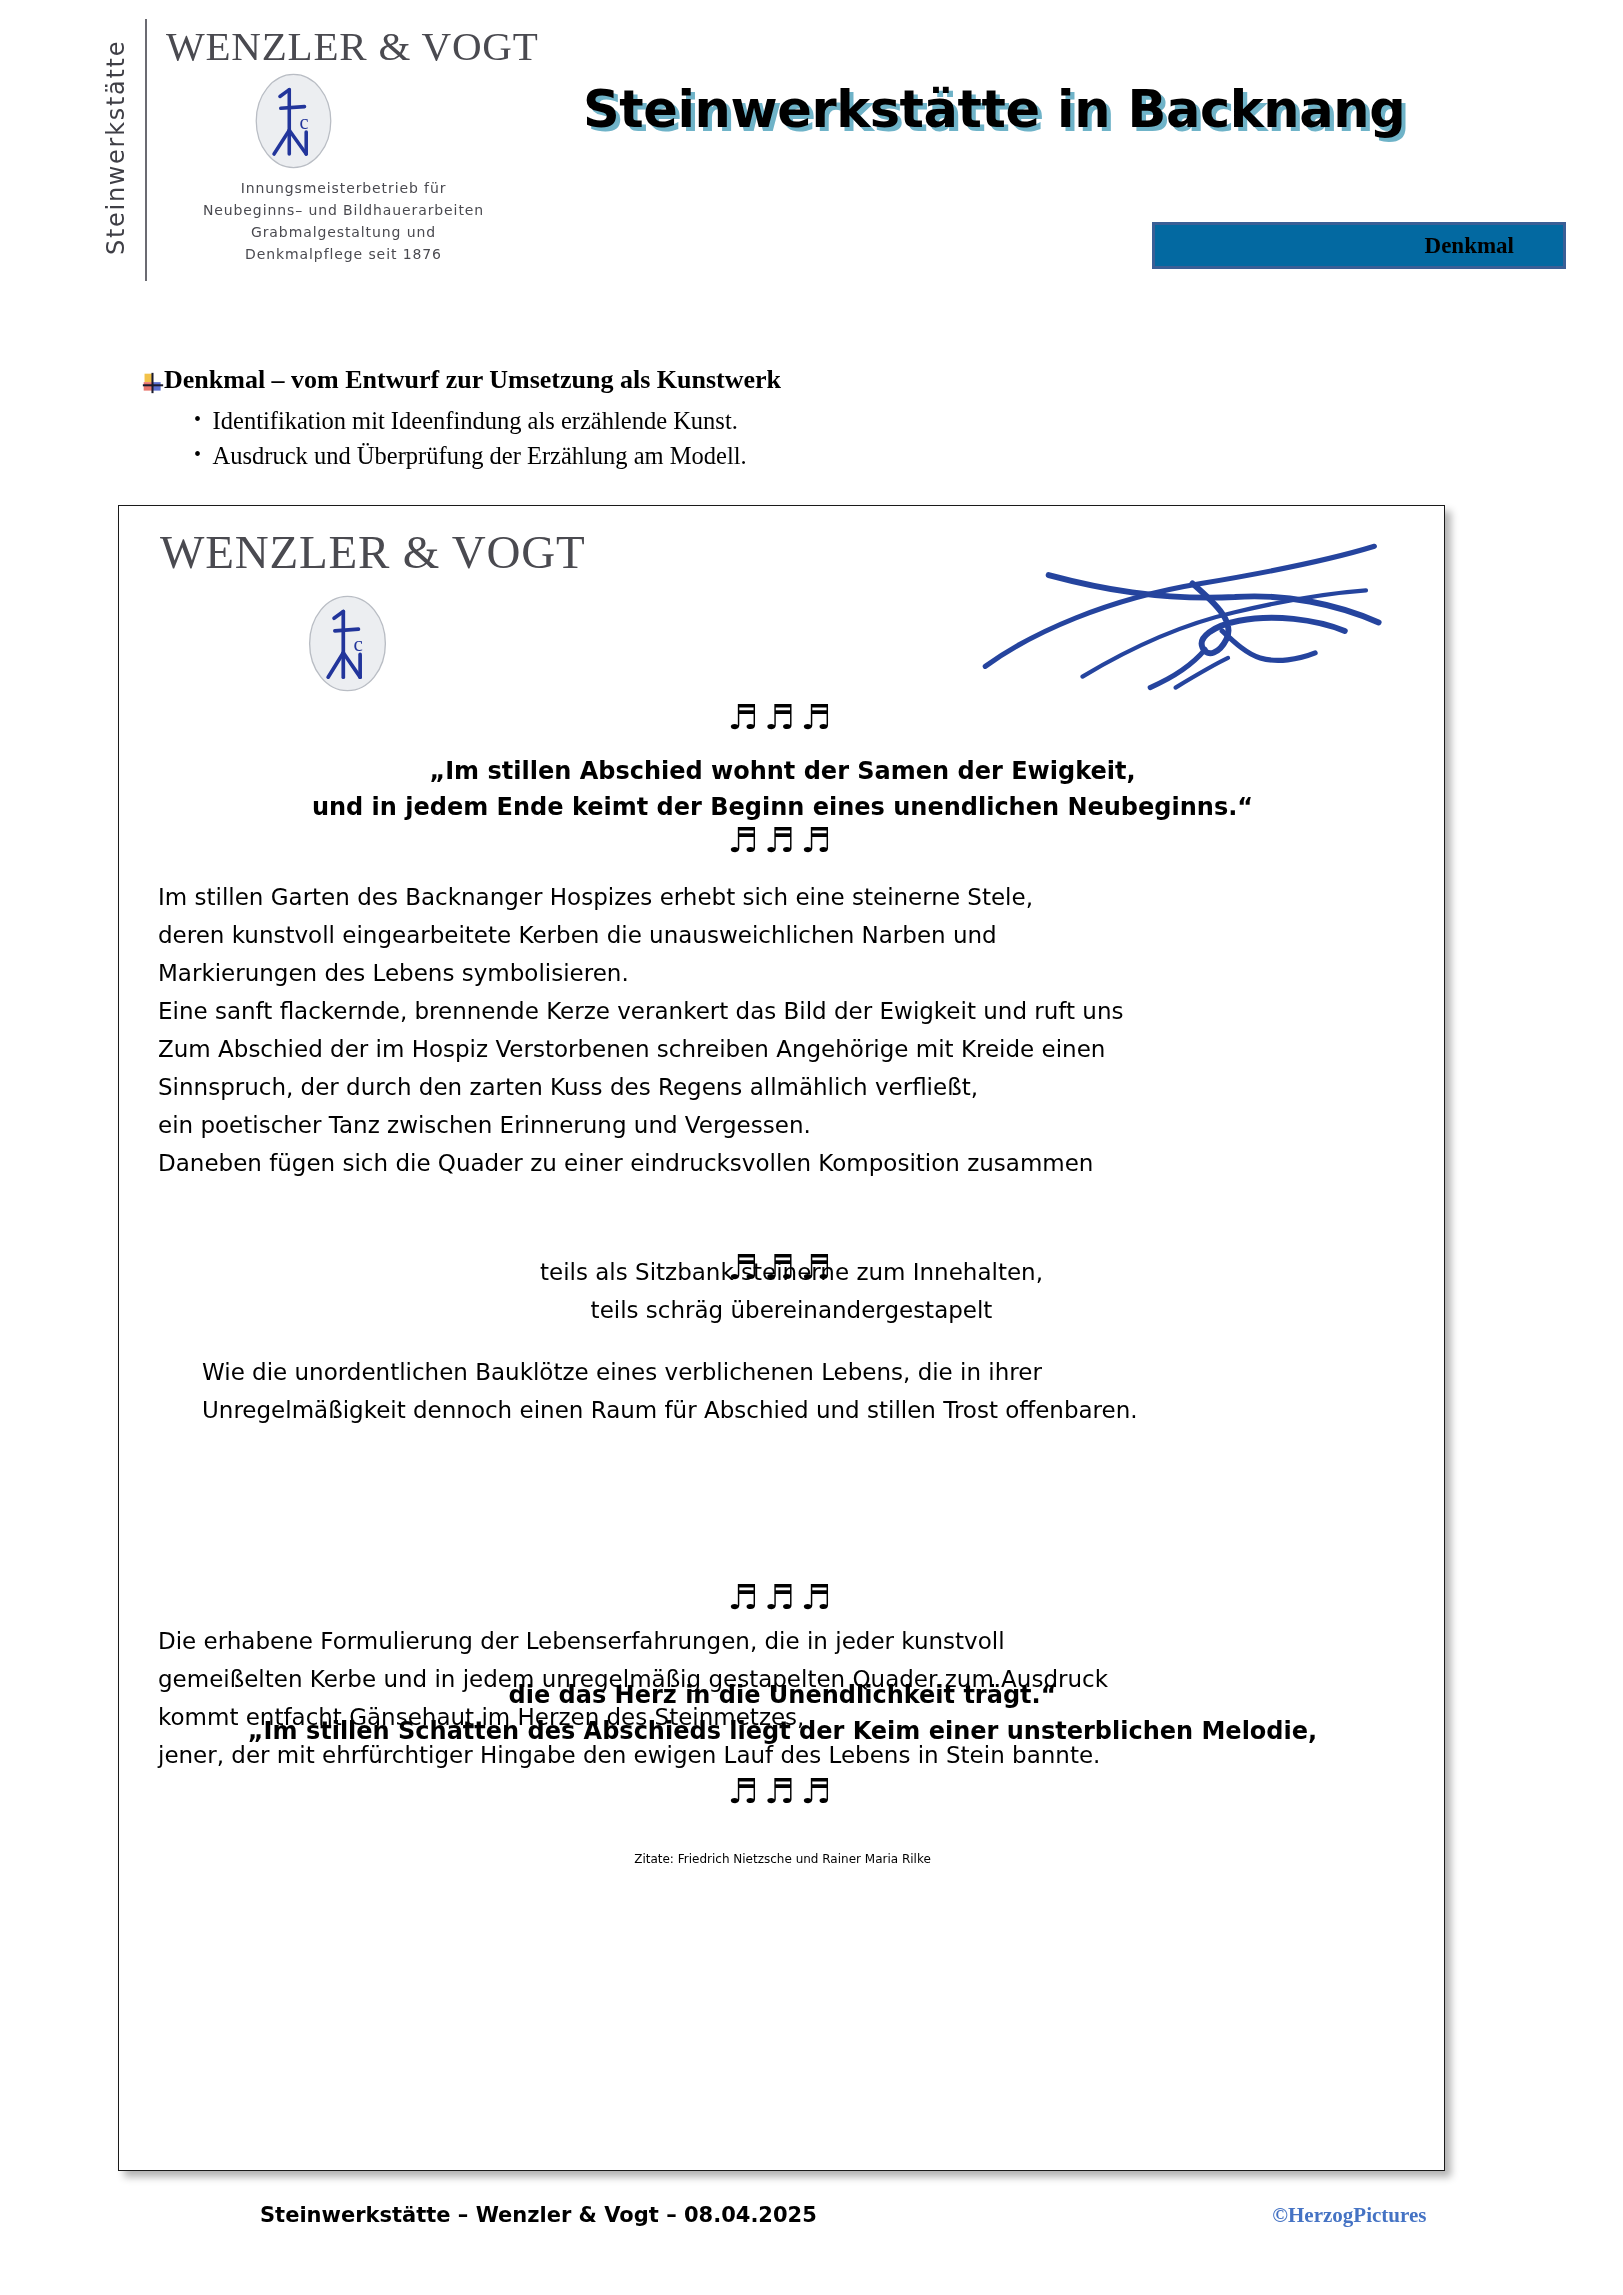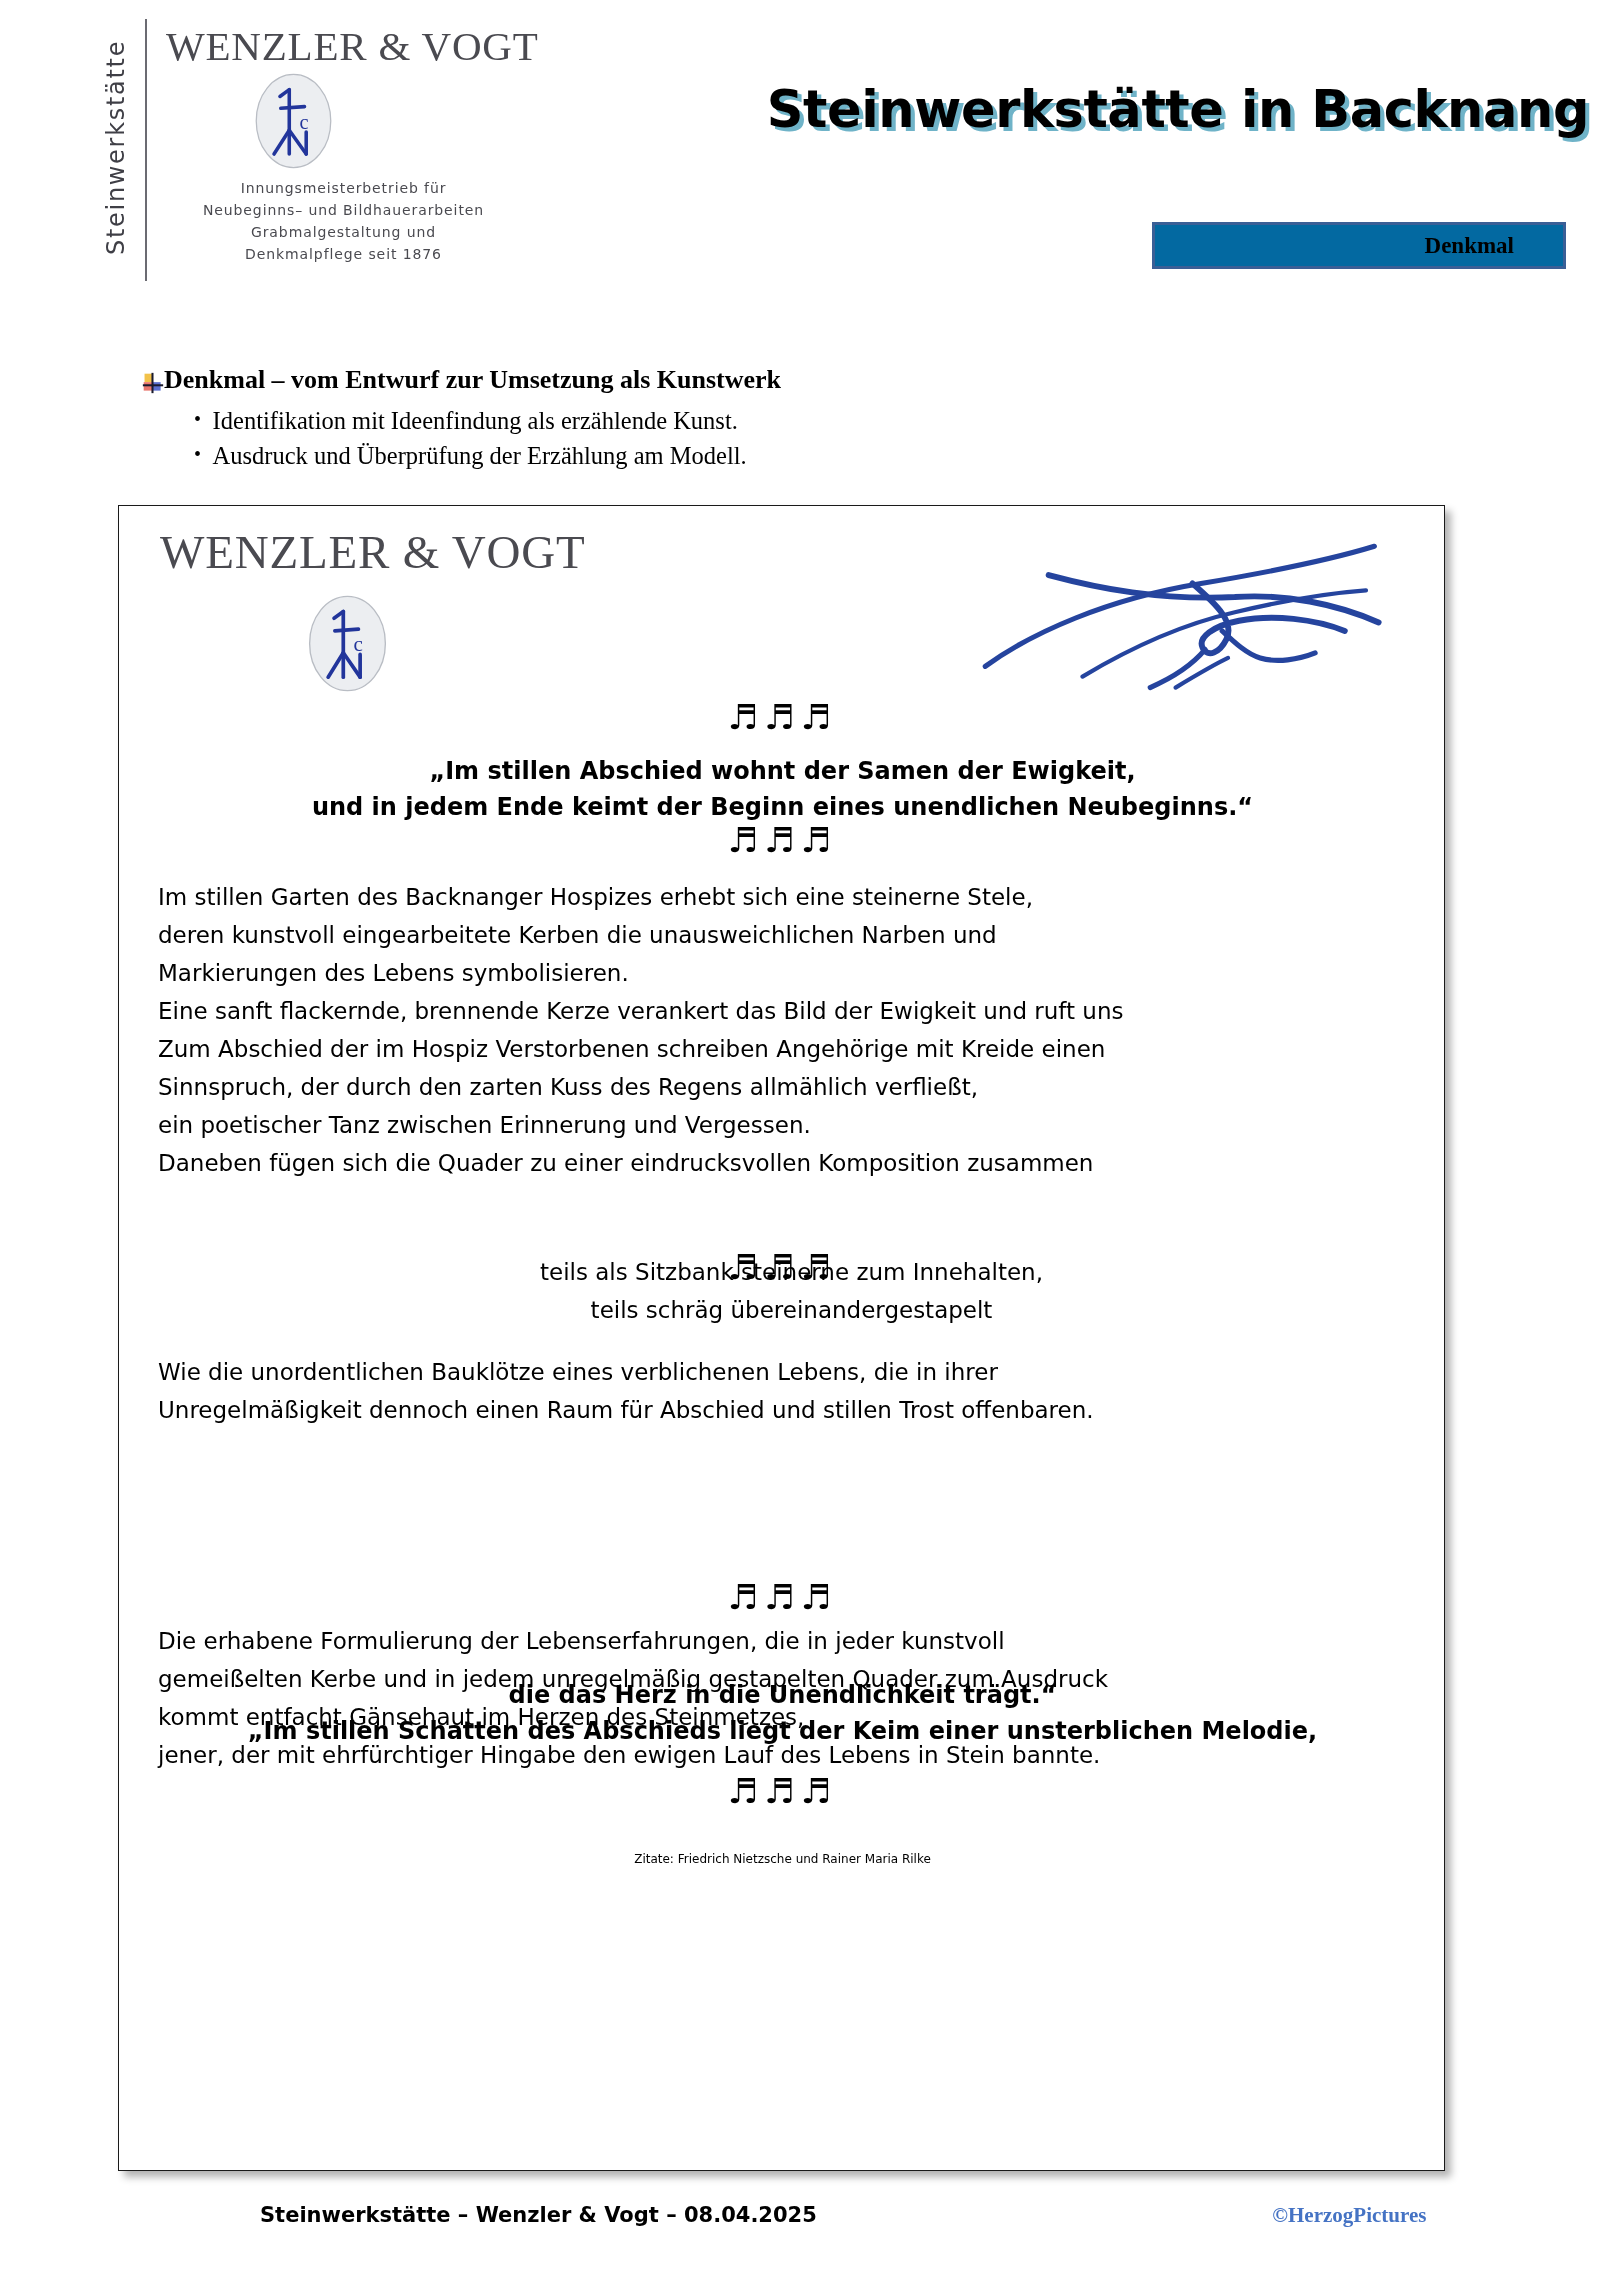--- a/index.html
+++ b/index.html
@@ -86,21 +86,21 @@
     letter-spacing: 0.9px;
     color: #4a4a50;
   }
 
   
   .page-title {
     position: absolute;
     left: 583px;
     top: 80px;
     width: 1006px;
-    text-align: right;
+    text-align: left;
     font-family: "DejaVu Sans", sans-serif;
     font-weight: bold;
     font-size: 51px;
     letter-spacing: -0.4px;
     color: #000000;
     text-shadow: 4.2px 4.2px 0 #6fb3c8;
     white-space: nowrap;
   }
 
   
@@ -243,21 +243,21 @@
     position: absolute;
     left: 39px;
     width: 1268px;
     font-family: "DejaVu Sans", sans-serif;
     font-size: 23px;
     line-height: 38px;
     color: #000000;
   }
   .para-1    { top: 372px; }
   .para-2    { top: 747px; text-align: center; left: 68px; width: 1209px; }
-  .para-3    { top: 847px; }
+  .para-3    { top: 847px; margin-left: 44px; }
   .para-4    { top: 1116px; }
 
   .para-1 div, .para-3 div, .para-4 div { white-space: nowrap; }
 
   .citation {
     position: absolute;
     left: 42px;
     top: 1346px;
     width: 1243px;
     text-align: center;

